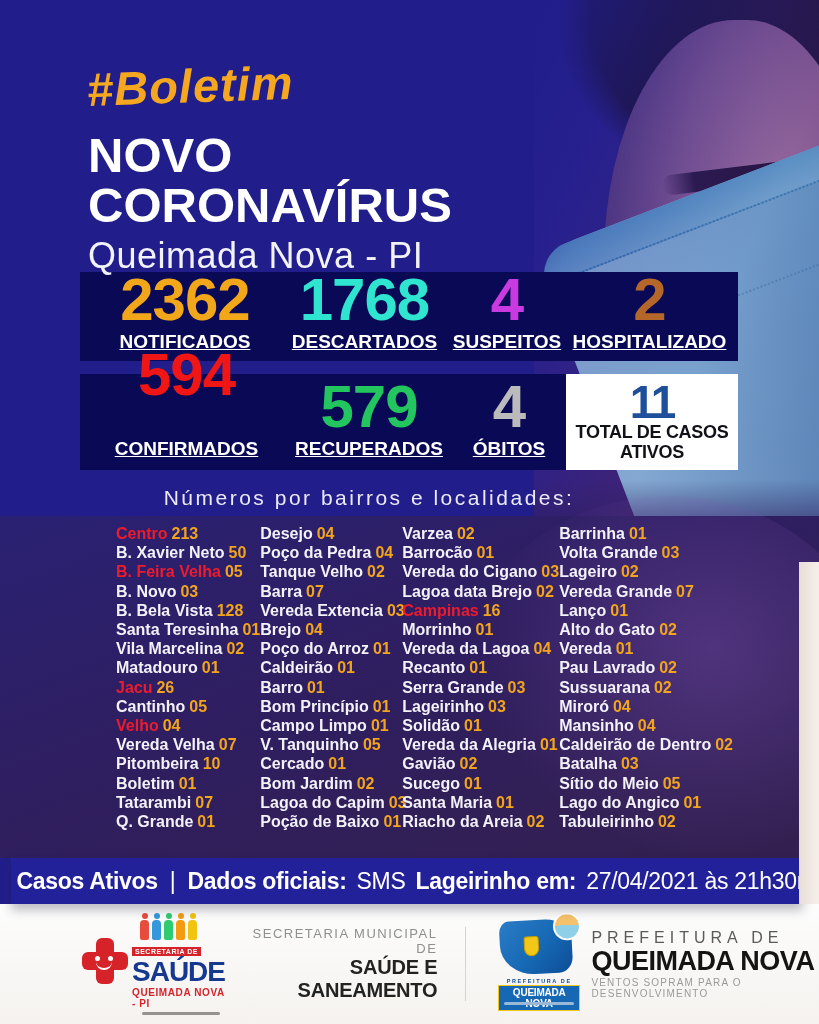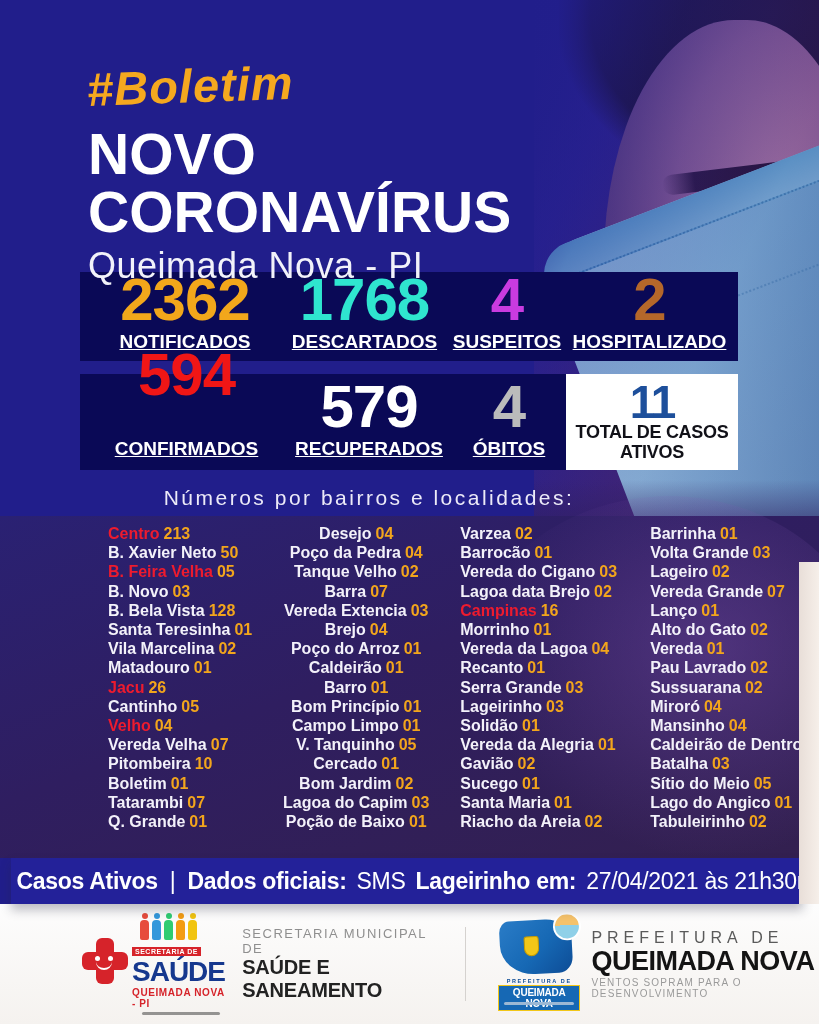--- a/index.html
+++ b/index.html
@@ -31,21 +31,21 @@
            background:linear-gradient(#5ea8d4,#79b8dd); border-bottom:2px dotted #3f87b8; }
   .photo .mask-fold { position:absolute; left:8%; top:110px; width:86%; height:0; border-top:2px dotted rgba(63,135,184,.55); }
   .photo .tint { position:absolute; inset:0; background:linear-gradient(115deg, rgba(33,30,139,.9) 0%, rgba(33,30,139,.35) 28%, rgba(70,30,120,.18) 60%, rgba(60,25,100,.25) 100%); }
   .photo .fade-bottom { position:absolute; left:0; bottom:0; width:100%; height:90px;
            background:linear-gradient(rgba(46,30,94,0), #2e1e5e 85%); }
 
   
   .header { position:absolute; left:88px; top:62px; z-index:3; }
   .hashtag { font-size:47px; font-weight:800; font-style:italic; color:#f5a81f; letter-spacing:1px;
              transform:rotate(-2deg); transform-origin:left bottom; }
-  .title { font-size:57px; font-weight:800; color:#ffffff; line-height:1.02; letter-spacing:0; margin-top:8px; }
+  .title { font-size:49px; font-weight:800; color:#ffffff; line-height:1.02; letter-spacing:0; margin-top:14px; }
   .subtitle { font-size:36px; font-weight:400; color:#f2f2fa; margin-top:4px; letter-spacing:0.5px; }
 
   
   .band { position:absolute; left:80px; width:658px; background:#0a0956; z-index:2; display:flex; align-items:flex-end; }
   .band1 { top:272px; height:89px; padding:0 0 8px 14px; }
   .band2 { top:374px; height:96px; padding:0; }
   .stat { display:flex; flex-direction:column; justify-content:flex-end; align-items:center; text-align:right; }
   .stat-value { font-size:60px; font-weight:800; line-height:.9; letter-spacing:-1px; }
   .stat-label { font-size:19px; font-weight:800; color:#ffffff; letter-spacing:0; margin-top:4px; white-space:nowrap;text-decoration:underline; }
   .band1 .stat:nth-of-type(1){ width:185px; }
@@ -63,23 +63,23 @@
 
   
   .section-title { position:absolute; top:486px; left:0; width:738px; text-align:center; z-index:3;
                    font-size:21px; font-weight:400; color:#eceaf8; letter-spacing:2.5px; }
 
   
   .bairros-bg { position:absolute; left:0; top:516px; width:819px; height:342px; z-index:1;
                 background:linear-gradient(160deg,#2a2173 0%, #2f1e60 45%, #33204f 100%); }
   .bairros-swirl { position:absolute; right:-60px; top:-20px; width:420px; height:380px; border-radius:50%;
                 background:radial-gradient(ellipse at 60% 40%, rgba(130,85,180,.38) 0%, rgba(130,85,180,0) 65%); }
-  .bairros { position:absolute; left:8px; top:524px; width:738px; z-index:2; display:flex; padding-left:100px;gap:33px; }
+  .bairros { position:absolute; left:16px; top:524px; width:738px; z-index:2; display:flex; padding-left:100px; }
   .bcol { display:flex; flex-direction:column; }
-  .bcol1 { width:152px; } .bcol2 { width:142px;align-items:center; } .bcol3 { width:162px; } .bcol4 { width:250px; }
+  .bcol1 { width:152px; } .bcol2 { width:142px; } .bcol3 { width:162px; } .bcol4 { width:250px; }
   .b-line { font-size:16px; font-weight:700; line-height:19.2px; white-space:nowrap; }
   .b-name { color:#f3f1fa; }
   .b-line.red-name .b-name { color:#ed1b2e; }
   .b-num { color:#f2a51c; margin-left:4px; }
 
   
   .footer-bar { position:absolute; left:11px; top:858px; width:792px; height:46px; background:#232199; z-index:4;
                 display:flex; align-items:center; justify-content:center; gap:10px;
                 box-shadow:0 6px 10px rgba(40,40,60,.30); }
   .legend-square { width:15px; height:15px; background:#ee1111; margin-right:8px; }
@@ -101,21 +101,21 @@
                   border-left:none; border-right:none; border-radius:0 0 10px 10px; }
   .people { position:absolute; left:58px; top:-2px; display:flex; gap:3px; }
   .person { width:9px; height:20px; border-radius:4px 4px 2px 2px; position:relative; }
   .person::before { content:""; position:absolute; top:-7px; left:1.5px; width:6px; height:6px; border-radius:50%; background:inherit; }
   .saude-text { position:absolute; left:50px; top:18px; }
   .secretaria-tag { font-size:7px; font-weight:700; color:#ffffff; background:#d6232a; padding:1px 3px; letter-spacing:.5px; display:inline-block; }
   .saude-word { font-size:28px; font-weight:800; color:#16388e; letter-spacing:-1px; line-height:1; }
   .qn-pi { font-size:10px; font-weight:800; color:#d6232a; letter-spacing:.6px; margin-top:1px; }
   .tagline-line { width:78px; height:3px; background:#444; opacity:.55; border-radius:2px; margin:3px 0 0 10px; }
 
-  .sms-text { margin-left:26px; text-align:left; }
+  .sms-text { margin-left:26px; text-align:right; }
   .sms-top { font-size:13px; color:#8f8f8f; letter-spacing:1.5px; }
   .sms-main { font-size:20px; font-weight:800; color:#222222; letter-spacing:-0.2px; }
 
   .divider { width:1px; height:74px; background:#d5d2cf; margin-left:28px; }
 
   .pref-logo { position:relative; width:92px; height:92px; margin-left:30px; }
   .flag { position:absolute; left:4px; top:2px; width:72px; height:54px; transform:rotate(-3deg);
           background:linear-gradient(135deg,#2a7cc7 0%, #1668b4 55%, #0d4c96 100%);
           border-radius:10px 26px 14px 34px / 12px 22px 16px 30px; }
   .flag .sun { position:absolute; right:-10px; top:-6px; width:28px; height:28px; border-radius:50%;
@@ -189,21 +189,21 @@
     </div>
 
   <div class="band band2">
     <div class="stats-list">
 
     <div class="stat">
           <div class="stat-value" style="color: rgb(240, 22, 22);">594</div>
           <div class="stat-label">CONFIRMADOS</div>
         </div>
         <div class="stat">
-          <div class="stat-value" style="color: #ffffff;">579</div>
+          <div class="stat-value" style="color: #22c55e;">579</div>
           <div class="stat-label">RECUPERADOS</div>
         </div>
         <div class="stat">
           <div class="stat-value" style="color: rgb(187, 187, 187);">4</div>
           <div class="stat-label">ÓBITOS</div>
         </div>
       </div>
     <div class="active-box">
       <div class="active-value" id="active-value" style="color: rgb(29, 79, 155);">11</div>
       <div class="active-label">TOTAL DE CASOS</div>

